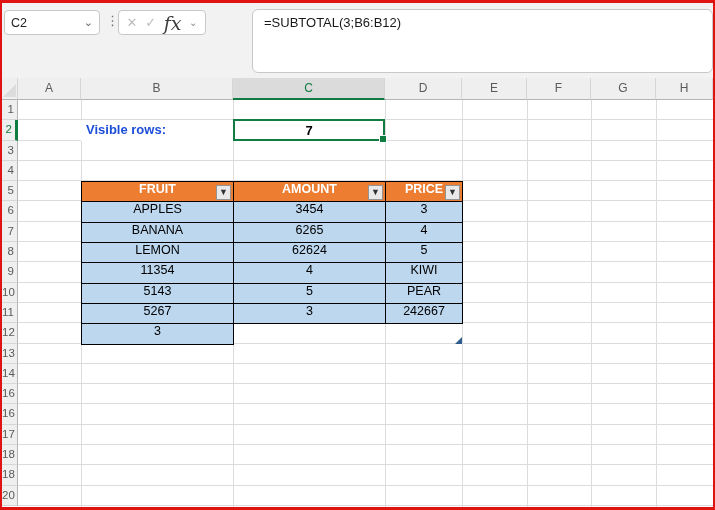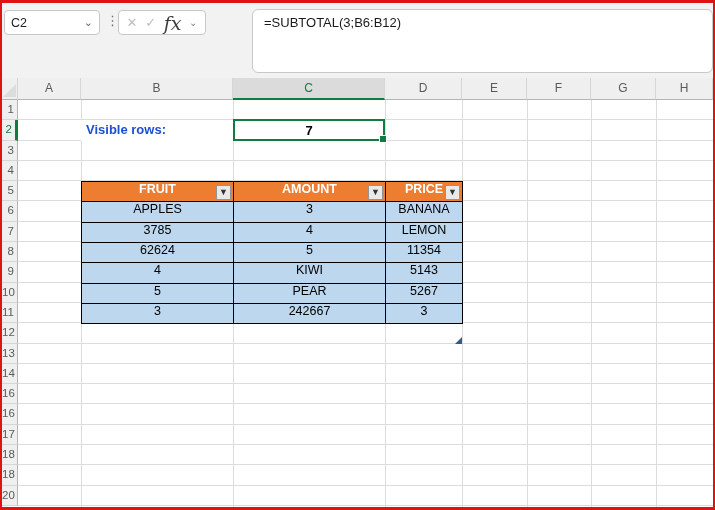--- a/index.html
+++ b/index.html
@@ -153,24 +153,25 @@
           </span>
       </div>
       <div class="tc th">
         <span>PRICE</span>
         <span class="filterbtn">
             <span>▼</span>
           </span>
       </div>
 
       <div class="tc">APPLES</div>
+      <div class="tc">3454</div>
       <div class="tc">3</div>
 
       <div class="tc">BANANA</div>
-      <div class="tc">3785</div>
+      <div class="tc">6265</div>
       <div class="tc">4</div>
 
       <div class="tc">LEMON</div>
       <div class="tc">62624</div>
       <div class="tc">5</div>
 
       <div class="tc">11354</div>
       <div class="tc">4</div>
 
       <div class="tc">KIWI</div>

